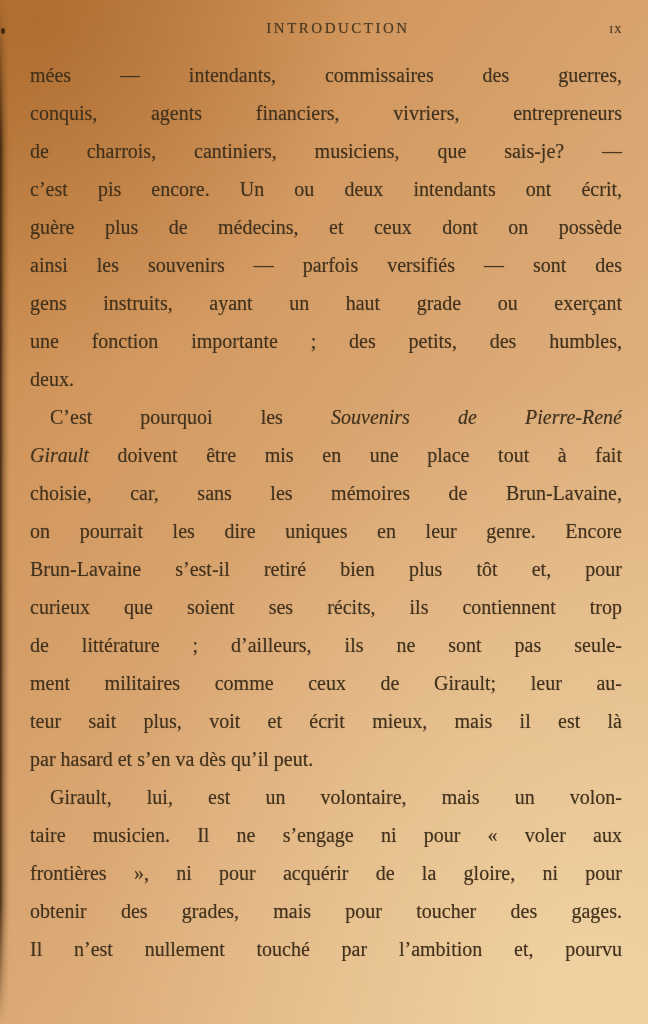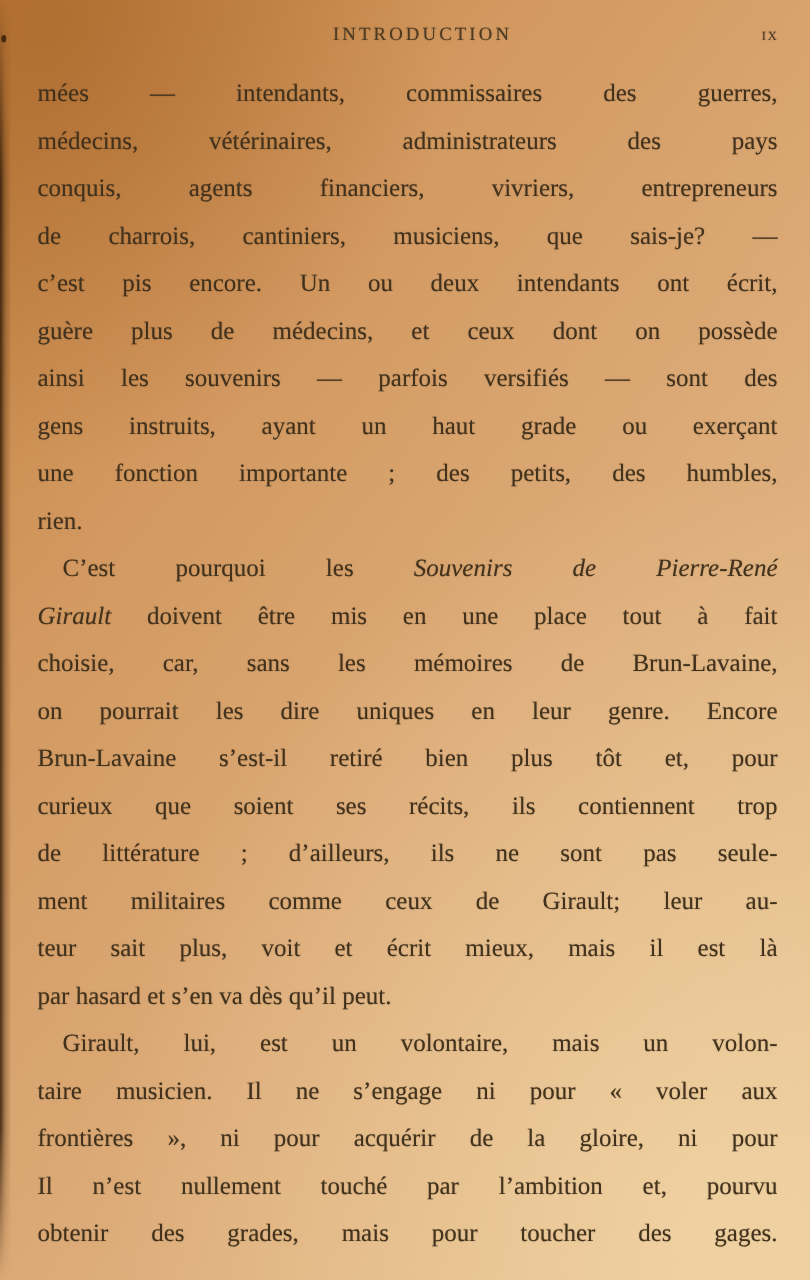--- a/index.html
+++ b/index.html
@@ -61,38 +61,37 @@
   <div class="left-edge"></div>
   <div class="ink-speck"></div>
 
   <div class="running-head">
     <div class="page-title">INTRODUCTION</div>
     <div class="page-number">IX</div>
   </div>
 
   <div class="text-block">
       <div class="line j"><span>mées — intendants, commissaires des guerres,</span></div>
-      <div class="line j"><span>médecins, vétérinaires, administrateurs des pays</span></div>
       <div class="line j"><span>conquis, agents financiers, vivriers, entrepreneurs</span></div>
       <div class="line j"><span>de charrois, cantiniers, musiciens, que sais-je? —</span></div>
       <div class="line j"><span>c’est pis encore. Un ou deux intendants ont écrit,</span></div>
       <div class="line j"><span>guère plus de médecins, et ceux dont on possède</span></div>
       <div class="line j"><span>ainsi les souvenirs — parfois versifiés — sont des</span></div>
       <div class="line j"><span>gens instruits, ayant un haut grade ou exerçant</span></div>
       <div class="line j"><span>une fonction importante ; des petits, des humbles,</span></div>
-      <div class="line"><span>rien.</span></div>
+      <div class="line"><span>deux.</span></div>
       <div class="line j ind"><span>C’est pourquoi les </span><span class="it">Souvenirs de Pierre-René</span></div>
       <div class="line j"><span class="it">Girault</span><span> doivent être mis en une place tout à fait</span></div>
       <div class="line j"><span>choisie, car, sans les mémoires de Brun-Lavaine,</span></div>
       <div class="line j"><span>on pourrait les dire uniques en leur genre. Encore</span></div>
       <div class="line j"><span>Brun-Lavaine s’est-il retiré bien plus tôt et, pour</span></div>
       <div class="line j"><span>curieux que soient ses récits, ils contiennent trop</span></div>
       <div class="line j"><span>de littérature ; d’ailleurs, ils ne sont pas seule-</span></div>
       <div class="line j"><span>ment militaires comme ceux de Girault; leur au-</span></div>
       <div class="line j"><span>teur sait plus, voit et écrit mieux, mais il est là</span></div>
       <div class="line"><span>par hasard et s’en va dès qu’il peut.</span></div>
       <div class="line j ind"><span>Girault, lui, est un volontaire, mais un volon-</span></div>
       <div class="line j"><span>taire musicien. Il ne s’engage ni pour « voler aux</span></div>
       <div class="line j"><span>frontières », ni pour acquérir de la gloire, ni pour</span></div>
+      <div class="line j"><span>obtenir des grades, mais pour toucher des gages.</span></div>
       <div class="line j"><span>Il n’est nullement touché par l’ambition et, pourvu</span></div>
-      <div class="line j"><span>obtenir des grades, mais pour toucher des gages.</span></div>
     </div>
 </div>
 
 </body></html>

